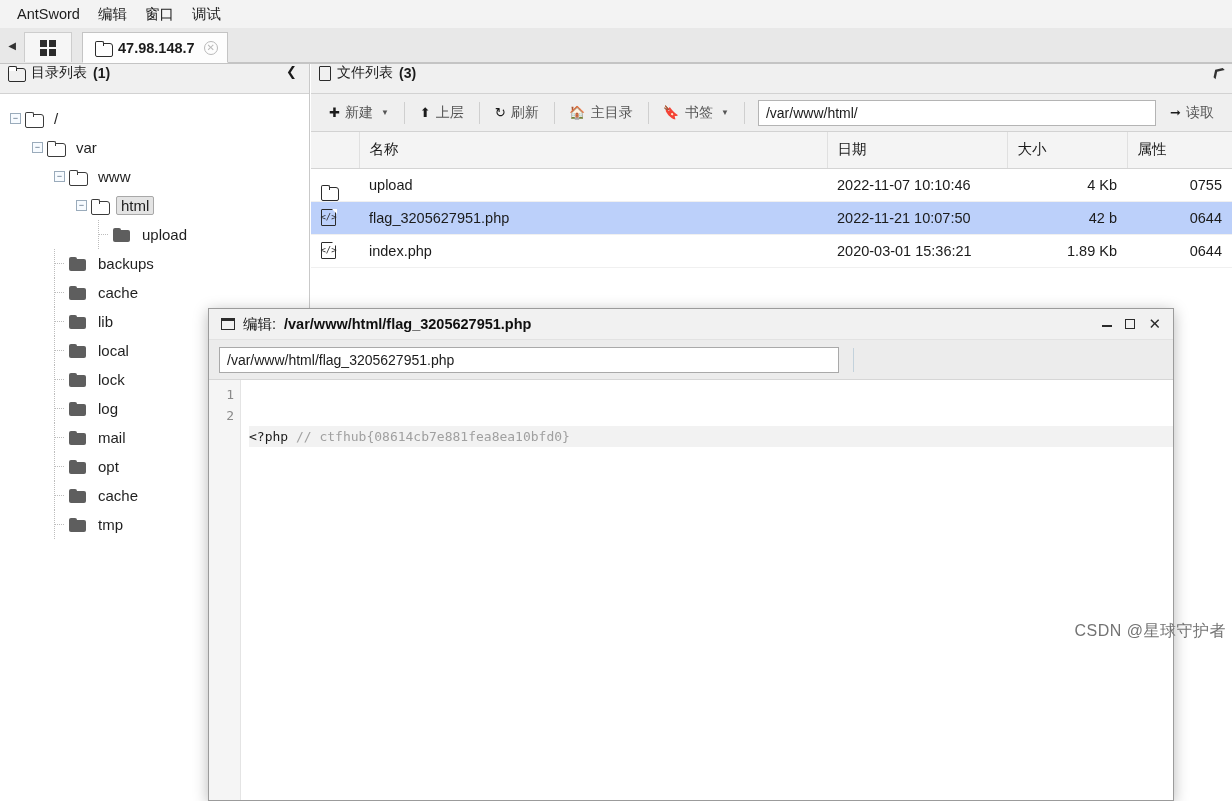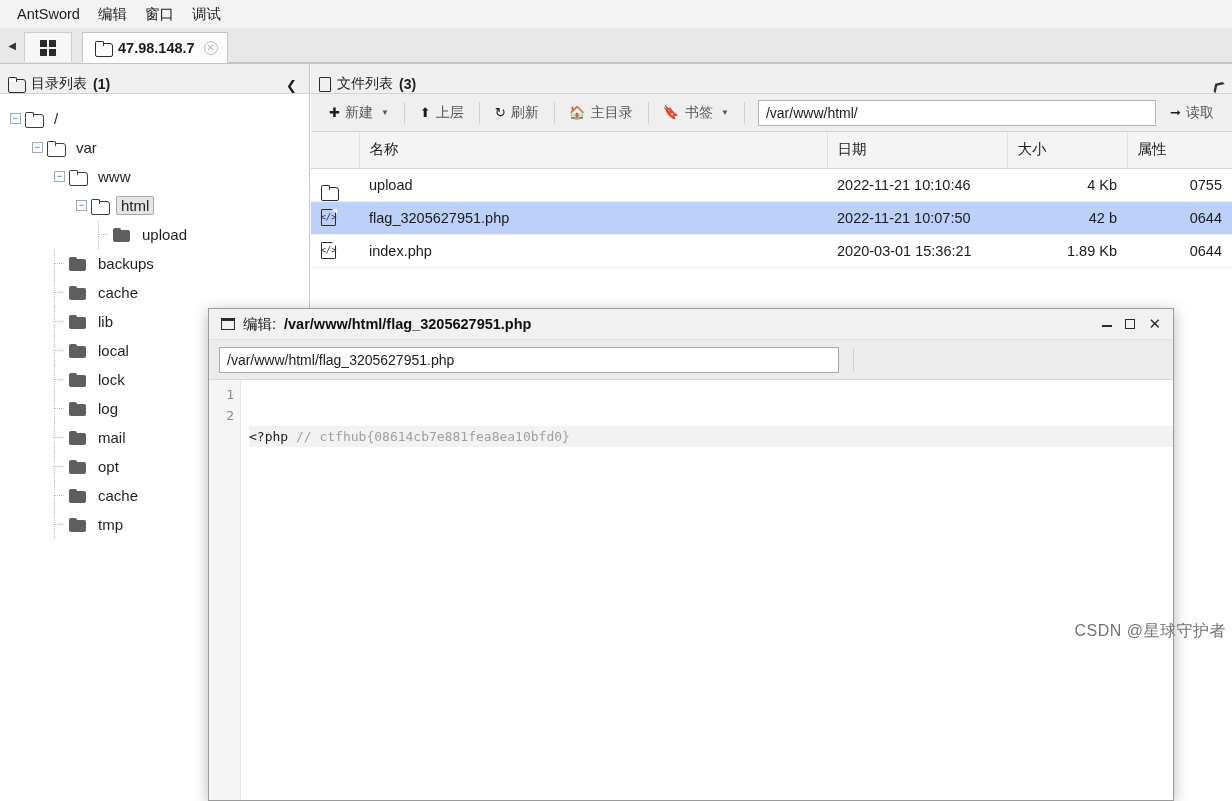--- a/index.html
+++ b/index.html
@@ -54,21 +54,21 @@
     border: 1.3px solid #b9b9b9; color: #b9b9b9;
     font-size: 10px; line-height: 11px; text-align: center;
     margin-left: 3px; font-weight: normal;
   }
   .tab-rest { flex: 1; height: 30px; background: #e8e8e8; border-bottom: 1px solid #c4c4c4; }
 
   
   .panel-header {
     height: 30px; background: #f0f0f0;
     border-bottom: 1px solid #d2d2d2;
-    display: flex; align-items: flex-end;
+    display: flex; align-items: flex-start;
     font-size: 14px; color: #1b1b1b;
     padding: 0 8px;
   }
   .panel-header .ph-title { display: flex; align-items: center; gap: 6px; font-weight: normal; }
   .panel-header .ph-title b { font-weight: bold; }
 
   
   .dirpanel {
     position: absolute; left: 0; top: 64px; width: 310px; height: 737px;
     background: #fff; border-right: 1px solid #c9c9c9;
@@ -422,21 +422,21 @@
           <th>大小</th>
           <th>属性</th>
         </tr>
       </thead>
       <tbody>
         <tr>
           <td>
             <span class="ico-file-folder"></span>
           </td>
           <td>upload</td>
-          <td>2022-11-21 10:10:46</td>
+          <td>2022-11-07 10:10:46</td>
           <td class="right">4 Kb</td>
           <td class="right">0755</td>
         </tr>
         <tr class="selected">
           <td>
             <span class="ico-code-file">&lt;/&gt;</span>
           </td>
           <td>flag_3205627951.php</td>
           <td>2022-11-21 10:07:50</td>
           <td class="right">42 b</td>

